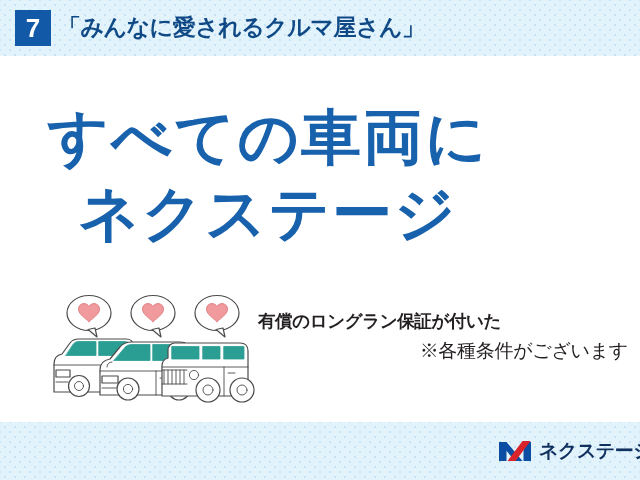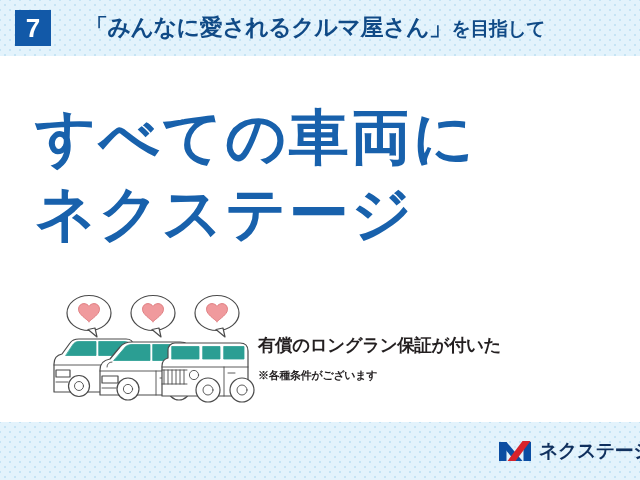--- a/index.html
+++ b/index.html
@@ -48,41 +48,40 @@
   }
   #header-title {
     position: absolute;
     left: 58px;
     top: 12px;
     height: 32px;
     display: flex;
     align-items: baseline;
     color: #104a86;
     white-space: nowrap;
-    margin-left: 27px;
   }
   #header-title .big {
     font-size: 23px;
     font-weight: bold;
     letter-spacing: -0.5px;
   }
   #header-title .small {
     font-size: 19px;
     font-weight: bold;
     letter-spacing: -0.5px;
   }
 
   
   #headline {
     position: absolute;
     left: 0;
     top: 100px;
     width: 536px;
+    text-align: center;
     color: #1861ac;
-    padding-left: 35px;
   }
   #headline .hl-line {
     font-size: 60px;
     font-weight: bold;
     line-height: 76px;
     letter-spacing: 2px;
     white-space: nowrap;
   }
 
   
@@ -92,28 +91,28 @@
     top: 306px;
     width: 370px;
     color: #231f20;
   }
   #description .desc-line {
     font-size: 17.5px;
     font-weight: bold;
     line-height: 31px;
     letter-spacing: -0.4px;
     white-space: nowrap;
-    margin-top: 24px;
   }
   #description .desc-note {
-    font-size: 11px;
-    font-weight: bold;
+    font-size: 19px;
+    font-weight: normal;
     line-height: 28px;
     letter-spacing: -0.3px;
     white-space: nowrap;
+    text-align: right;
   }
 
   
   #cars-illustration {
     position: absolute;
     left: 48px;
     top: 292px;
     width: 210px;
     height: 112px;
   }
@@ -142,21 +141,20 @@
 <body>
 
 <div id="screenshot">
 
   <div id="header-band" class="dot-band"></div>
 
   <div id="number-badge">7</div>
 
   <div id="header-title">
     <span class="big">「みんなに愛されるクルマ屋さん」</span>
-    <span class="small">を目指して</span>
   </div>
 
   <div id="headline">
     <div class="hl-line">すべての車両に</div>
     <div class="hl-line">ネクステージ</div>
   </div>
 
   <div id="cars-illustration">
     <svg viewBox="0 0 210 112" width="210" height="112">
       <g fill="none" stroke="#4b4b4b" stroke-width="1.2" stroke-linejoin="round" stroke-linecap="round">

